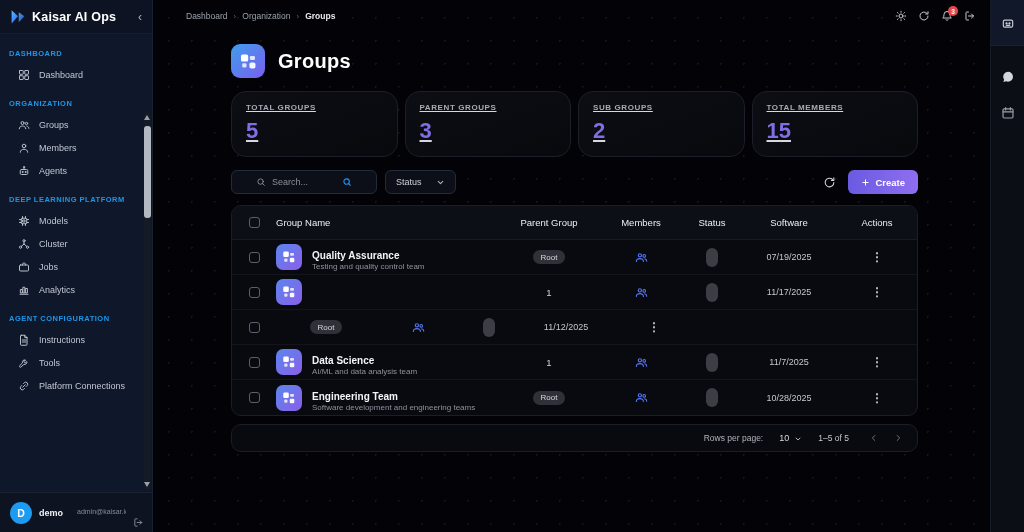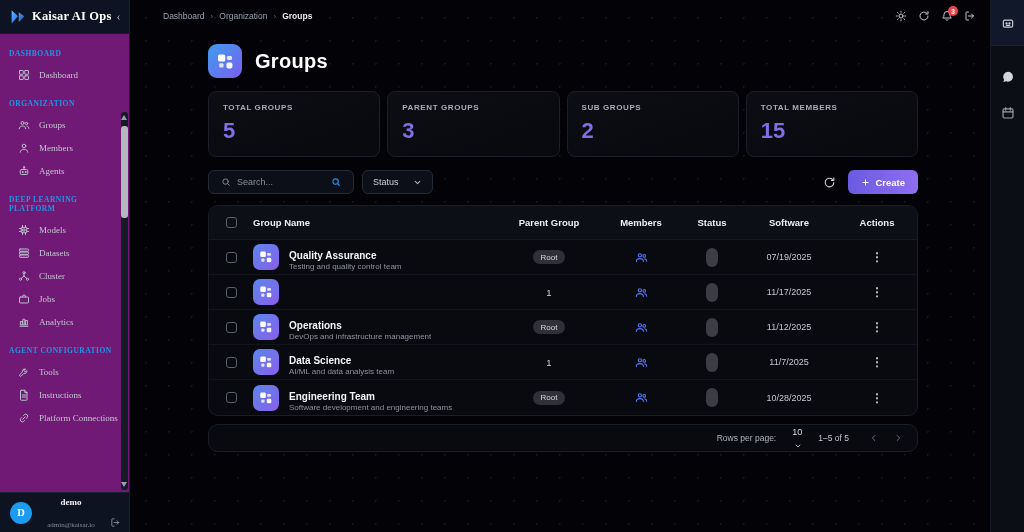--- a/index.html
+++ b/index.html
@@ -1,42 +1,42 @@
 <!DOCTYPE html>
 <html><head>
 <meta charset="utf-8">
 <style>
   * { box-sizing: border-box; margin: 0; padding: 0; }
   html,body { width:1024px; height:532px; overflow:hidden; background:#000; }
   body { font-family:"Liberation Sans", sans-serif; color:#d5d8de; font-size:10px; }
   .app { display:flex; width:1024px; height:532px; }
 
   
-  .sidebar { position:relative; width:130px; height:532px; background:#701a75; border-right:1px solid #181f2e; flex:none;font-family:Liberation Serif, serif; }
+  .sidebar { position:relative; width:153px; height:532px; background:#0f172a; border-right:1px solid #181f2e; flex:none; }
   .sidebar-header { height:34px; display:flex; align-items:center; gap:5px; padding:0 8px 0 9px; background:#0d1322; border-bottom:1px solid #161d2c; }
   .logo-mark { width:18px; height:18px; flex:none; }
   .logo-text { font-size:12.5px; font-weight:bold; color:#fff; flex:1; white-space:nowrap; letter-spacing:.2px; }
   .collapse-btn { color:#aeb4c0; font-size:12px; cursor:pointer; padding-right:2px; }
   .sidebar-nav { position:absolute; top:36px; bottom:40px; left:0; right:10px; overflow:hidden; }
   .nav-section-label { margin:13px 0 5px 9px; font-size:7.5px; font-weight:bold; letter-spacing:.5px; color:#1e96e8; }
   .nav-item { display:flex; align-items:center; gap:9px; height:23px; padding-left:18px; color:#c2c7d1; cursor:pointer; }
   .nav-item .icn { width:12px; height:12px; color:#b9bfca; flex:none; }
   .nav-item .lbl { font-size:9px; white-space:nowrap; }
   .icn svg { width:100%; height:100%; display:block; }
 
   
   .side-scroll { position:absolute; top:112px; bottom:42px; right:1px; width:7px; background:#141a26; border-radius:3px; }
   .scroll-arrow-up, .scroll-arrow-down { position:absolute; left:0; width:0; height:0; border-left:3.5px solid transparent; border-right:3.5px solid transparent; }
   .scroll-arrow-up { top:3px; border-bottom:5px solid #99a0ab; }
   .scroll-arrow-down { bottom:3px; border-top:5px solid #99a0ab; }
   .scroll-thumb { position:absolute; top:14px; left:0; width:7px; height:92px; background:#b4b9c1; border-radius:3px; }
 
   .user-card { position:absolute; bottom:0; left:0; right:0; height:40px; background:#0d1320; border-top:1px solid #1a2130; display:flex; align-items:center; gap:7px; padding:0 8px 0 10px; }
   .avatar { width:22px; height:22px; border-radius:50%; background:#1d9bf0; color:#fff; font-weight:bold; font-size:10.5px; display:flex; align-items:center; justify-content:center; flex:none; }
-  .user-meta { display:flex; flex-direction:column; gap:14px; flex:1; overflow:hidden;text-align:center; }
+  .user-meta { display:flex; flex-direction:row; gap:14px; flex:1; overflow:hidden; }
   .user-name { font-size:9px; font-weight:bold; color:#f0f2f5; }
   .user-email { font-size:7px; color:#858b96; }
   .logout-mini { width:11px; height:11px; color:#8a909b; align-self:flex-end; margin-bottom:4px; cursor:pointer; }
 
   
   .main { flex:1; height:532px; background:#030307; position:relative;
           background-image:radial-gradient(circle, #15151b 1px, transparent 1px);
           background-size:23px 23px; background-position:4px 6px; }
   .topbar { height:32px; display:flex; align-items:center; justify-content:space-between; padding:0 14px 0 33px; }
   .breadcrumb { display:flex; align-items:center; gap:6px; }
@@ -47,41 +47,41 @@
   .tb-icon { width:12px; height:12px; color:#c6cad2; position:relative; cursor:pointer; }
   .badge-dot { position:absolute; top:-4px; right:-5px; min-width:10px; height:10px; border-radius:5px; background:#e5484d; color:#fff; font-size:6.5px; font-weight:bold; display:flex; align-items:center; justify-content:center; padding:0 2px; }
 
   .content { padding:6px 72px 0 78px; }
   .page-header { display:flex; align-items:center; gap:13px; margin-top:6px; }
   .page-icon { width:34px; height:34px; border-radius:9px; background:linear-gradient(135deg,#3f9ded 0%,#7a5ff0 100%); display:flex; align-items:center; justify-content:center; }
   .page-icon svg, .group-avatar svg { width:60%; height:60%; display:block; }
   .page-title { font-size:20px; font-weight:bold; color:#fff; letter-spacing:.3px; }
 
   .stats-row { display:flex; gap:7px; margin-top:13px; }
-  .stat-card { flex:1; height:66px; background:linear-gradient(160deg,#0d0e14,#08090d); border:1px solid #1c1e29; border-radius:8px; padding:11px 14px; }
+  .stat-card { flex:1; height:66px; background:linear-gradient(160deg,#0d0e14,#08090d); border:1px solid #1c1e29; border-radius:15px; padding:11px 14px;text-decoration:underline; }
   .stat-label { font-size:8px; letter-spacing:.6px; color:#a7abb5; font-weight:bold; }
   .stat-value { margin-top:6px; font-size:22px; font-weight:bold; color:#7f6fe4; }
 
   .toolbar { display:flex; align-items:center; gap:8px; margin-top:13px; }
-  .search-box { width:146px; height:24px; background:#0c0f17; border:1px solid #242b38; border-radius:6px; display:flex; align-items:center; gap:6px; padding:0 12px; }
+  .search-box { width:146px; height:24px; background:#0c0f17; border:1px solid #242b38; border-radius:6px; display:flex; align-items:center; gap:6px; padding:0 24px; }
   .search-box input { flex:1; background:transparent; border:none; outline:none; color:#d5d8de; font-size:9px; font-family:"Liberation Sans",sans-serif; width:60px; }
   .search-box input::placeholder { color:#8a8f99; }
   .s-icn { width:10px; height:10px; color:#8a8f99; flex:none; }
   .s-icn.blue { color:#2196f3; }
   .status-select { height:24px; background:#0c0f17; border:1px solid #242b38; border-radius:6px; display:flex; align-items:center; gap:14px; padding:0 10px; cursor:pointer; }
   .status-select .sel-lbl { font-size:9px; color:#cdd1d8; }
   .chev { width:9px; height:9px; color:#aab0ba; }
   .toolbar-spacer { flex:1; }
   .refresh-btn { width:13px; height:13px; color:#d2d5db; cursor:pointer; margin-right:4px; }
   .create-btn { height:24px; border:none; border-radius:6px; padding:0 13px; background:linear-gradient(90deg,#6a5ae2,#8f6ef0); color:#fff; font-size:9.5px; font-weight:bold; display:flex; align-items:center; gap:5px; cursor:pointer; font-family:"Liberation Sans",sans-serif; }
   .create-btn .p-icn { width:9px; height:9px; }
 
   .table-wrap { margin-top:11px; background:#090a10; border:1px solid #1b1d27; border-radius:10px; overflow:hidden; }
   .thead { display:flex; align-items:center; height:34px; background:#0d0f17; border-bottom:1px solid #181a23; }
-  .thead .hcell { font-size:9.5px; font-weight:bold; color:#eceef2; }
+  .thead .hcell { font-size:9.5px; font-weight:normal; color:#eceef2; }
   .trow { display:flex; align-items:center; height:35px; border-bottom:1px solid #13141c; }
   .trow:last-child { border-bottom:none; }
   .col-check { width:44px; display:flex; justify-content:center; flex:none; }
   .col-name { flex:1; display:flex; align-items:center; gap:10px; overflow:hidden; }
   .col-parent { width:100px; text-align:center; flex:none; }
   .col-members { width:84px; display:flex; justify-content:center; flex:none; }
   .col-status { width:58px; display:flex; justify-content:center; flex:none; }
   .col-created { width:96px; text-align:center; flex:none; font-size:9px; color:#c3c7ce; }
   .col-actions { width:80px; text-align:center; flex:none; }
   .thead .col-name, .thead .col-parent, .thead .col-members, .thead .col-status, .thead .col-created, .thead .col-actions { display:block; }
@@ -92,21 +92,21 @@
   .gname { font-size:10px; font-weight:bold; color:#f2f4f7; white-space:nowrap; }
   .gdesc { font-size:8px; color:#8d929c; white-space:nowrap; }
   .badge-root { display:inline-block; background:#303138; color:#d6d8dd; font-size:8px; padding:2.5px 8px; border-radius:9px; }
   .parent-num { font-size:9.5px; color:#d0d3da; }
   .members-ic { width:13px; height:13px; color:#5577f5; cursor:pointer; display:inline-block; }
   .status-pill { width:12px; height:19px; border-radius:6px; background:#3c3d45; display:inline-block; cursor:pointer; }
   .kebab { color:#c9cdd4; font-size:12px; font-weight:bold; cursor:pointer; letter-spacing:0; }
 
   .pagination-bar { margin-top:8px; height:28px; background:#090a10; border:1px solid #1b1d27; border-radius:10px; display:flex; align-items:center; justify-content:flex-end; gap:16px; padding:4px 14px; }
   .pg-label { font-size:8.5px; color:#aeb3bc; }
-  .pg-select { display:flex; align-items:flex-end; gap:5px; cursor:pointer;flex-direction:column; }
+  .pg-select { display:flex; align-items:flex-end; gap:5px; cursor:pointer; }
   .pg-select .pg-val { font-size:9px; color:#d5d8de; }
   .pg-range { font-size:8.5px; color:#c3c7ce; }
   .pg-nav { display:flex; align-items:center; gap:14px; margin-left:4px; }
   .pg-chev { width:10px; height:10px; color:#6d7380; cursor:pointer; }
 
   
   .rail { width:34px; height:532px; background:#0b0e15; border-left:1px solid #161b26; flex:none; display:flex; flex-direction:column; align-items:center; }
   .rail-top { width:100%; height:46px; background:#11182a; border-bottom:1px solid #1a2133; display:flex; align-items:center; justify-content:center; }
   .rail-icon { width:14px; height:14px; color:#c8ccd4; cursor:pointer; }
   .rail-icon.chat { color:#d3d6db; margin-top:24px; }
@@ -188,30 +188,20 @@
               <rect x="6.5" y="6.5" width="11" height="11" rx="2"></rect>
               <rect x="10" y="10" width="4" height="4"></rect>
               <path d="M9 3v3.5M15 3v3.5M9 17.5V21M15 17.5V21M3 9h3.5M3 15h3.5M17.5 9H21M17.5 15H21"></path>
             </svg>
           </span>
           <span class="lbl">Models</span>
         </div>
         <div class="nav-item">
           <span class="icn">
             <svg viewBox="0 0 24 24" fill="none" stroke="currentColor" stroke-width="2" stroke-linecap="round" stroke-linejoin="round">
-              <rect x="3" y="4" width="18" height="4.5" rx="1.2"></rect>
-              <rect x="3" y="10" width="18" height="4.5" rx="1.2"></rect>
-              <rect x="3" y="16" width="18" height="4.5" rx="1.2"></rect>
-            </svg>
-          </span>
-          <span class="lbl">Datasets</span>
-        </div>
-        <div class="nav-item">
-          <span class="icn">
-            <svg viewBox="0 0 24 24" fill="none" stroke="currentColor" stroke-width="2" stroke-linecap="round" stroke-linejoin="round">
               <circle cx="12" cy="5.5" r="2.2"></circle>
               <circle cx="5" cy="18.5" r="2.2"></circle>
               <circle cx="19" cy="18.5" r="2.2"></circle>
               <path d="M12 7.7V12M12 12l-5.5 4.8M12 12l5.5 4.8"></path>
             </svg>
           </span>
           <span class="lbl">Cluster</span>
         </div>
         <div class="nav-item">
           <span class="icn">
@@ -230,33 +220,33 @@
               <rect x="10.5" y="6.5" width="3.2" height="11.3"></rect>
               <rect x="15.5" y="9" width="3.2" height="8.8"></rect>
             </svg>
           </span>
           <span class="lbl">Analytics</span>
         </div>
         <div class="nav-section-label">AGENT CONFIGURATION</div>
         <div class="nav-item">
           <span class="icn">
             <svg viewBox="0 0 24 24" fill="none" stroke="currentColor" stroke-width="2" stroke-linecap="round" stroke-linejoin="round">
-              <path d="M14.6 6.2a4.2 4.2 0 0 0-5.5 5.5L3.4 17.4a2 2 0 0 0 2.8 2.8l5.7-5.7a4.2 4.2 0 0 0 5.5-5.5l-2.9 2.9-2.8-2.8z"></path>
-            </svg>
-          </span>
-          <span class="lbl">Tools</span>
-        </div>
-        <div class="nav-item">
-          <span class="icn">
-            <svg viewBox="0 0 24 24" fill="none" stroke="currentColor" stroke-width="2" stroke-linecap="round" stroke-linejoin="round">
               <path d="M6.5 2.5h7L18 7v14a1.5 1.5 0 0 1-1.5 1.5h-10A1.5 1.5 0 0 1 5 21V4a1.5 1.5 0 0 1 1.5-1.5z"></path>
               <path d="M13.5 2.5V7H18M8.5 12h7M8.5 16h7"></path>
             </svg>
           </span>
           <span class="lbl">Instructions</span>
+        </div>
+        <div class="nav-item">
+          <span class="icn">
+            <svg viewBox="0 0 24 24" fill="none" stroke="currentColor" stroke-width="2" stroke-linecap="round" stroke-linejoin="round">
+              <path d="M14.6 6.2a4.2 4.2 0 0 0-5.5 5.5L3.4 17.4a2 2 0 0 0 2.8 2.8l5.7-5.7a4.2 4.2 0 0 0 5.5-5.5l-2.9 2.9-2.8-2.8z"></path>
+            </svg>
+          </span>
+          <span class="lbl">Tools</span>
         </div>
         <div class="nav-item">
           <span class="icn">
             <svg viewBox="0 0 24 24" fill="none" stroke="currentColor" stroke-width="2" stroke-linecap="round" stroke-linejoin="round">
               <path d="M11 7l1.5-1.5a4 4 0 0 1 5.7 5.7L16.5 13"></path>
               <path d="M13 17l-1.5 1.5a4 4 0 0 1-5.7-5.7L7.5 11"></path>
               <path d="M9.5 14.5l5-5"></path>
             </svg>
           </span>
           <span class="lbl">Platform Connections</span>
@@ -466,34 +456,20 @@
               </div>
               <div class="col-status">
                 <span class="status-pill"></span>
               </div>
               <div class="col-created">11/17/2025</div>
               <div class="col-actions"><span class="kebab">⋮</span></div>
             </div>
             <div class="trow">
               <div class="col-check">
                 <span class="checkbox"></span>
-              </div>
-              <div class="col-name">
-                <span class="group-avatar">
-                  <svg viewBox="0 0 24 24">
-                    <rect x="3.5" y="4" width="8.5" height="8.5" rx="2" fill="#fff"></rect>
-                    <rect x="14" y="6" width="6" height="4.5" rx="1.5" fill="#fff" opacity=".8"></rect>
-                    <rect x="13.5" y="13.5" width="7" height="7" rx="2" fill="#fff" opacity=".95"></rect>
-                    <rect x="5" y="14.5" width="5" height="5" rx="1.5" fill="#fff" opacity=".8"></rect>
-                  </svg>
-                </span>
-                <span class="name-text">
-                  <span class="gname">Operations</span>
-                  <span class="gdesc">DevOps and infrastructure management</span>
-                </span>
               </div>
               <div class="col-parent"><span class="badge-root">Root</span></div>
               <div class="col-members">
                 <span class="members-ic"><svg viewBox="0 0 24 24" fill="none" stroke="currentColor" stroke-width="2" stroke-linecap="round" stroke-linejoin="round">
                     <circle cx="9" cy="8" r="3"></circle>
                     <path d="M2.5 19.5c0-3.3 3-5.5 6.5-5.5s6.5 2.2 6.5 5.5"></path>
                     <circle cx="17" cy="9" r="2.4"></circle>
                     <path d="M17.8 14.3c2.2.5 3.9 2 3.9 4.4"></path>
                   </svg></span>
               </div>

